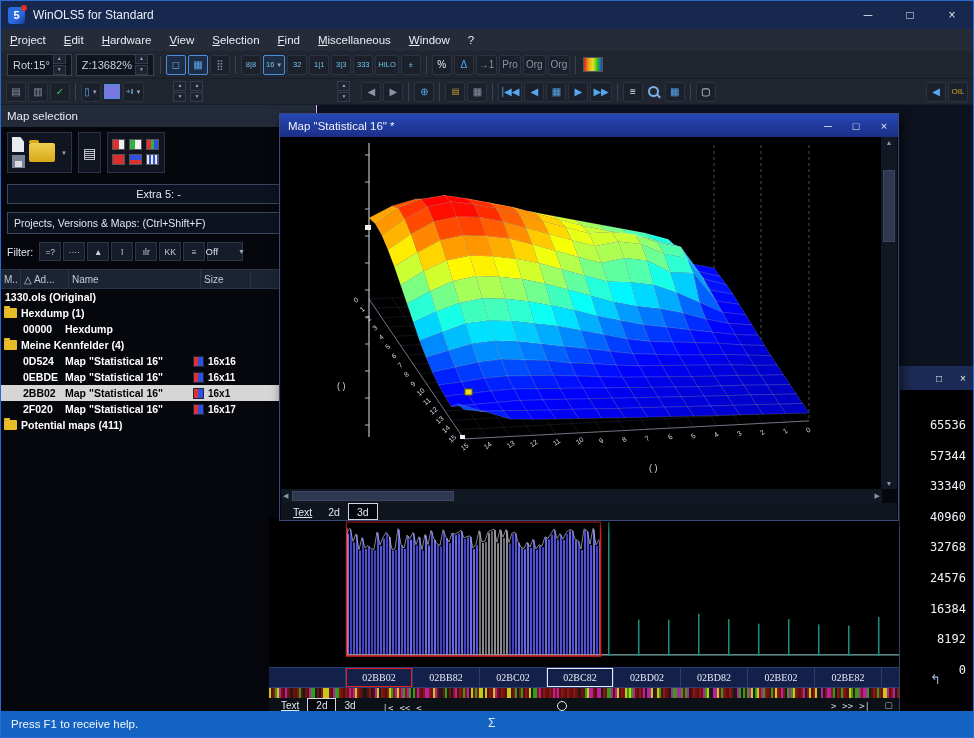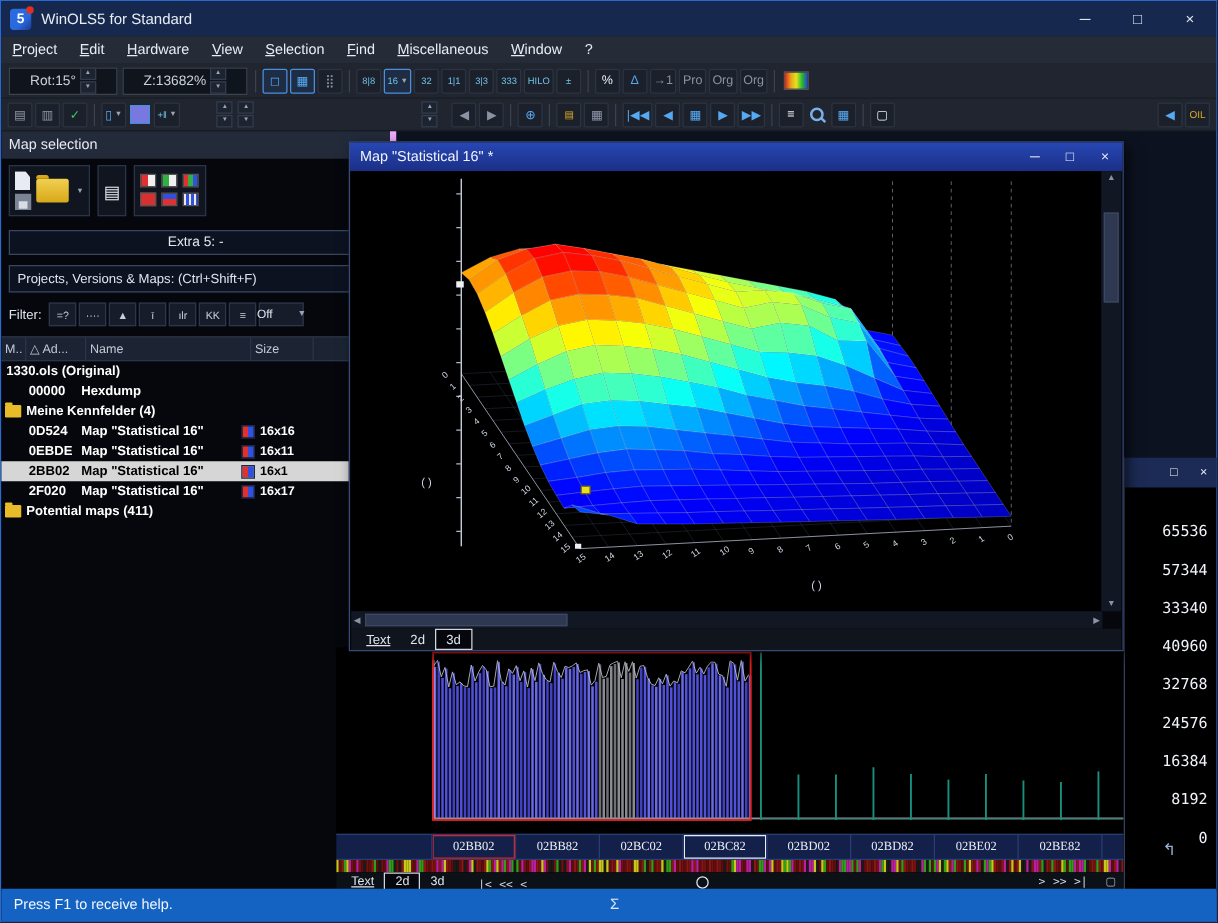--- a/index.html
+++ b/index.html
@@ -12,37 +12,37 @@
   .tbtns{margin-left:auto;display:flex;height:100%;}
   .tbtn{width:42px;height:100%;display:flex;align-items:center;justify-content:center;font-size:12px;color:#dfe6f0;}
   
   .menubar{position:absolute;left:0;top:28px;width:100%;height:22px;background:#252b37;display:flex;align-items:center;border-bottom:1px solid #1a1f28;}
   .mitem{padding:0 9px;font-size:11.5px;color:#e8edf5;}
   .mitem u{text-decoration:underline;}
   
   .tb{position:absolute;left:0;width:100%;display:flex;align-items:center;background:#20252f;padding:0 4px;box-sizing:border-box;}
   .tb1{top:50px;height:28px;border-bottom:1px solid #181d25;}
   .tb2{top:78px;height:26px;border-bottom:1px solid #181d25;}
-  .spinbox{display:flex;align-items:center;background:#10141d;border:1px solid #39424f;height:20px;padding:0 16px;font-size:11px;color:#c9d1dd;margin:0 2px;}
+  .spinbox{display:flex;align-items:center;background:#10141d;border:1px solid #39424f;height:20px;padding:0 5px;font-size:11px;color:#c9d1dd;margin:0 2px;}
   .spin{display:flex;flex-direction:column;gap:1px;margin-left:3px;}
   .spin b{width:11px;height:8px;background:#1d2430;border:1px solid #323c4c;color:#9aa6b8;font-size:5px;line-height:6px;text-align:center;font-weight:normal;}
   .ic{min-width:20px;height:20px;display:flex;align-items:center;justify-content:center;background:#1b202b;border:1px solid #2b3442;font-size:10px;border-radius:2px;margin:0 1px;padding:0 2px;box-sizing:border-box;}
   .ic.act{border-color:#4a90e0;background:#1e2c44;}
   .c-blue{color:#56a8f0}.c-green{color:#35d06a}.c-cyan{color:#6fc3e8;font-size:7.5px;letter-spacing:0;}.c-gold{color:#d8a828;font-size:8px}.c-dim{color:#8a93a3}.c-white{color:#e8ecf2}
   .dd{font-size:6px;color:#9aa5b5;margin-left:2px;}
   .sep{width:1px;height:18px;background:#39424f;margin:0 4px;flex:none;}
   .gap{flex:none;}
   .flexsp{flex:1;}
   .rainbow{width:18px;height:13px;background:linear-gradient(90deg,#e02020,#e8a018,#e8e020,#28c028,#2040e0);border:1px solid #555;margin:0 3px;}
   .purple{width:14px;height:13px;background:#7878e0;border:1px solid #4a90e0;margin:0 2px;}
   .mag{position:relative;width:14px;height:14px;margin:0 3px;}
   .mag::before{content:'';position:absolute;left:1px;top:1px;width:7px;height:7px;border:2px solid #7ab0e8;border-radius:50%;}
   .mag::after{content:'';position:absolute;left:9px;top:10px;width:5px;height:2px;background:#7ab0e8;transform:rotate(45deg);}
   
-  .panel{position:absolute;left:0;top:104px;width:316px;height:608px;background:#05070c;border-right:5px solid #f0abfc;box-sizing:border-box;}
+  .panel{position:absolute;left:0;top:104px;width:316px;height:608px;background:#05070c;border-right:1px solid #f0abfc;box-sizing:border-box;}
   .phead{height:22px;background:#232a3a;display:flex;align-items:center;padding:0 6px;font-size:11.5px;color:#e6eaf2;}
   .phico{margin-left:auto;display:flex;gap:8px;color:#c2cad8;font-size:10px;}
   .ptools{display:flex;gap:6px;padding:5px 6px;}
   .tgroup{background:#10151f;border:1px solid #2a3448;padding:4px;display:flex;gap:4px;align-items:center;}
   .stack{display:flex;flex-direction:column;gap:3px;}
   .pg{width:12px;height:15px;background:#e8ecf2;clip-path:polygon(0 0,70% 0,100% 30%,100% 100%,0 100%);}
   .disk{width:13px;height:13px;background:#7a8494;position:relative;}
   .disk::after{content:'';position:absolute;left:3px;top:6px;width:7px;height:6px;background:#d8dce4;}
   .folderO{width:26px;height:19px;background:linear-gradient(#f0d050,#d8a818);border-radius:2px;position:relative;}
   .folderO::before{content:'';position:absolute;left:0;top:-3px;width:10px;height:3px;background:#d8a818;border-radius:2px 2px 0 0;}
@@ -368,20 +368,24 @@
         <span class="gcell" style="width: 132px;">Name</span>
         <span class="gcell" style="width: 50px;">Size</span>
       </div>
     <div id="treerows">
         <div class="trow">
           <span class="plabel">1330.ols (Original)</span>
           <span class="rico">
             <span>▤</span>
             <span>⊠</span>
           </span>
+        </div>
+        <div class="trow">
+          <span class="fold"></span>
+          <span class="flabel">Hexdump (1)</span>
         </div>
         <div class="trow">
           <span class="taddr">00000</span>
           <span class="tname">Hexdump</span>
         </div>
         <div class="trow">
           <span class="fold"></span>
           <span class="flabel">Meine Kennfelder (4)</span>
         </div>
         <div class="trow">

